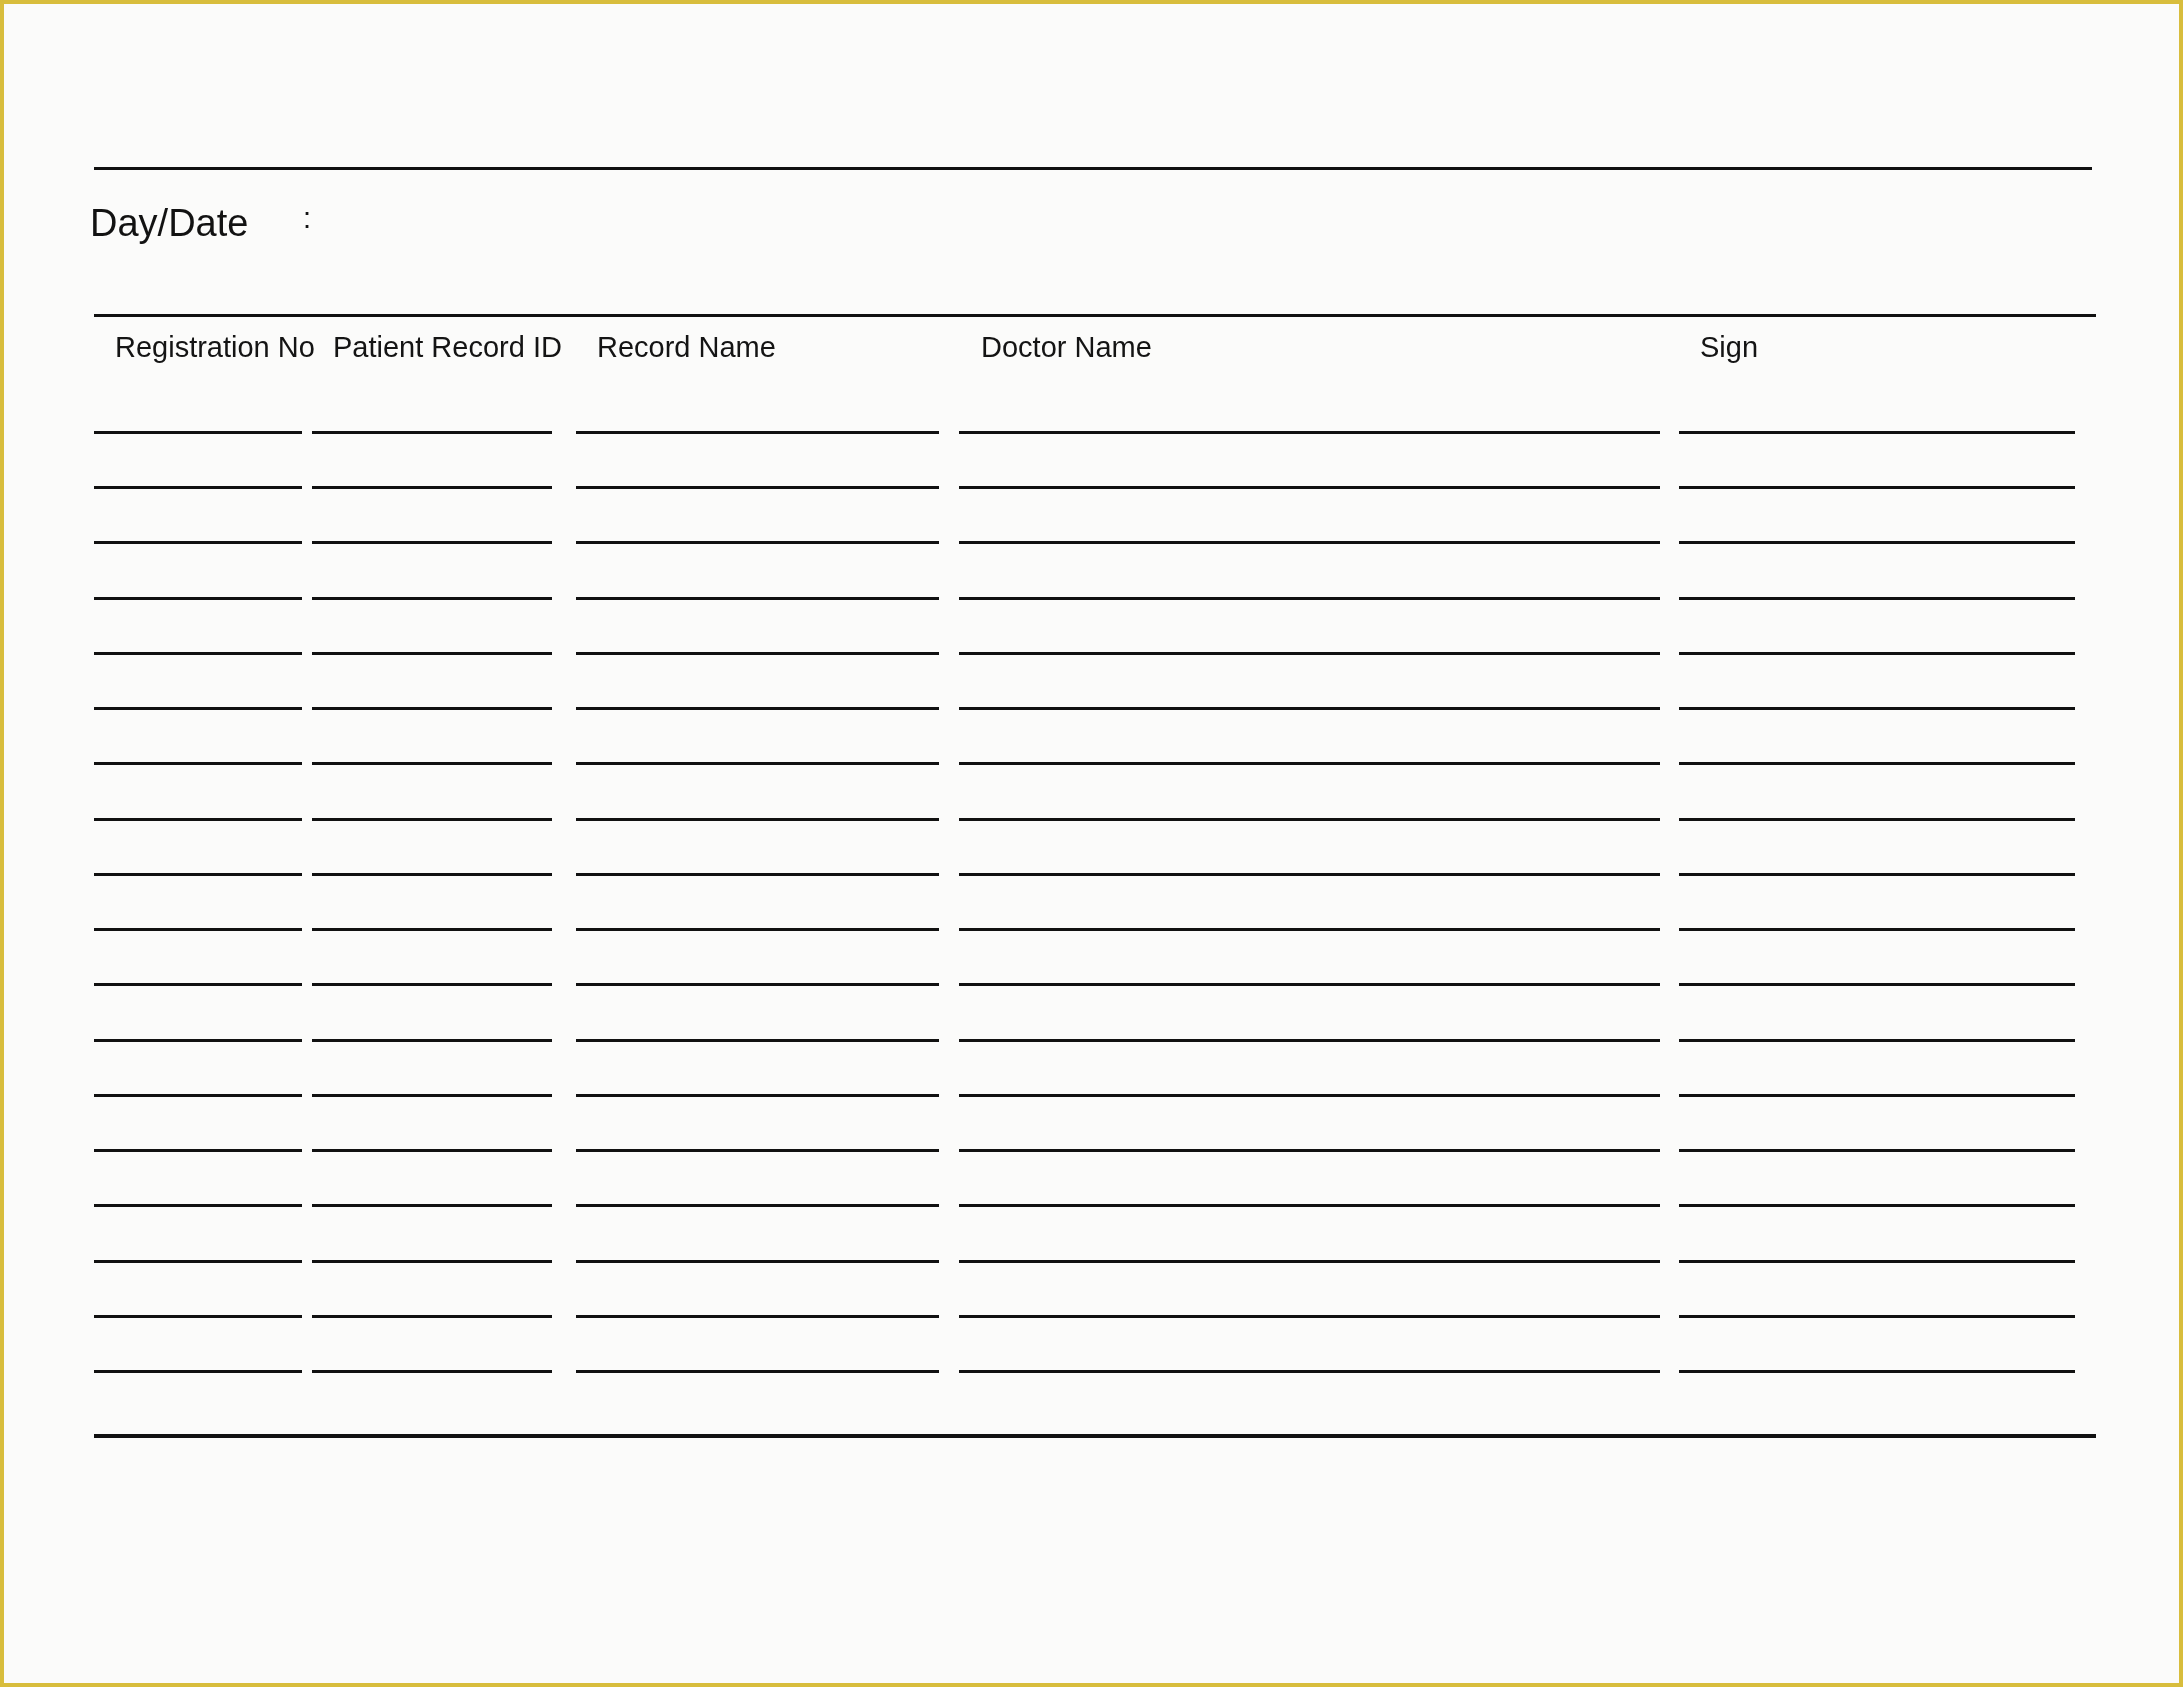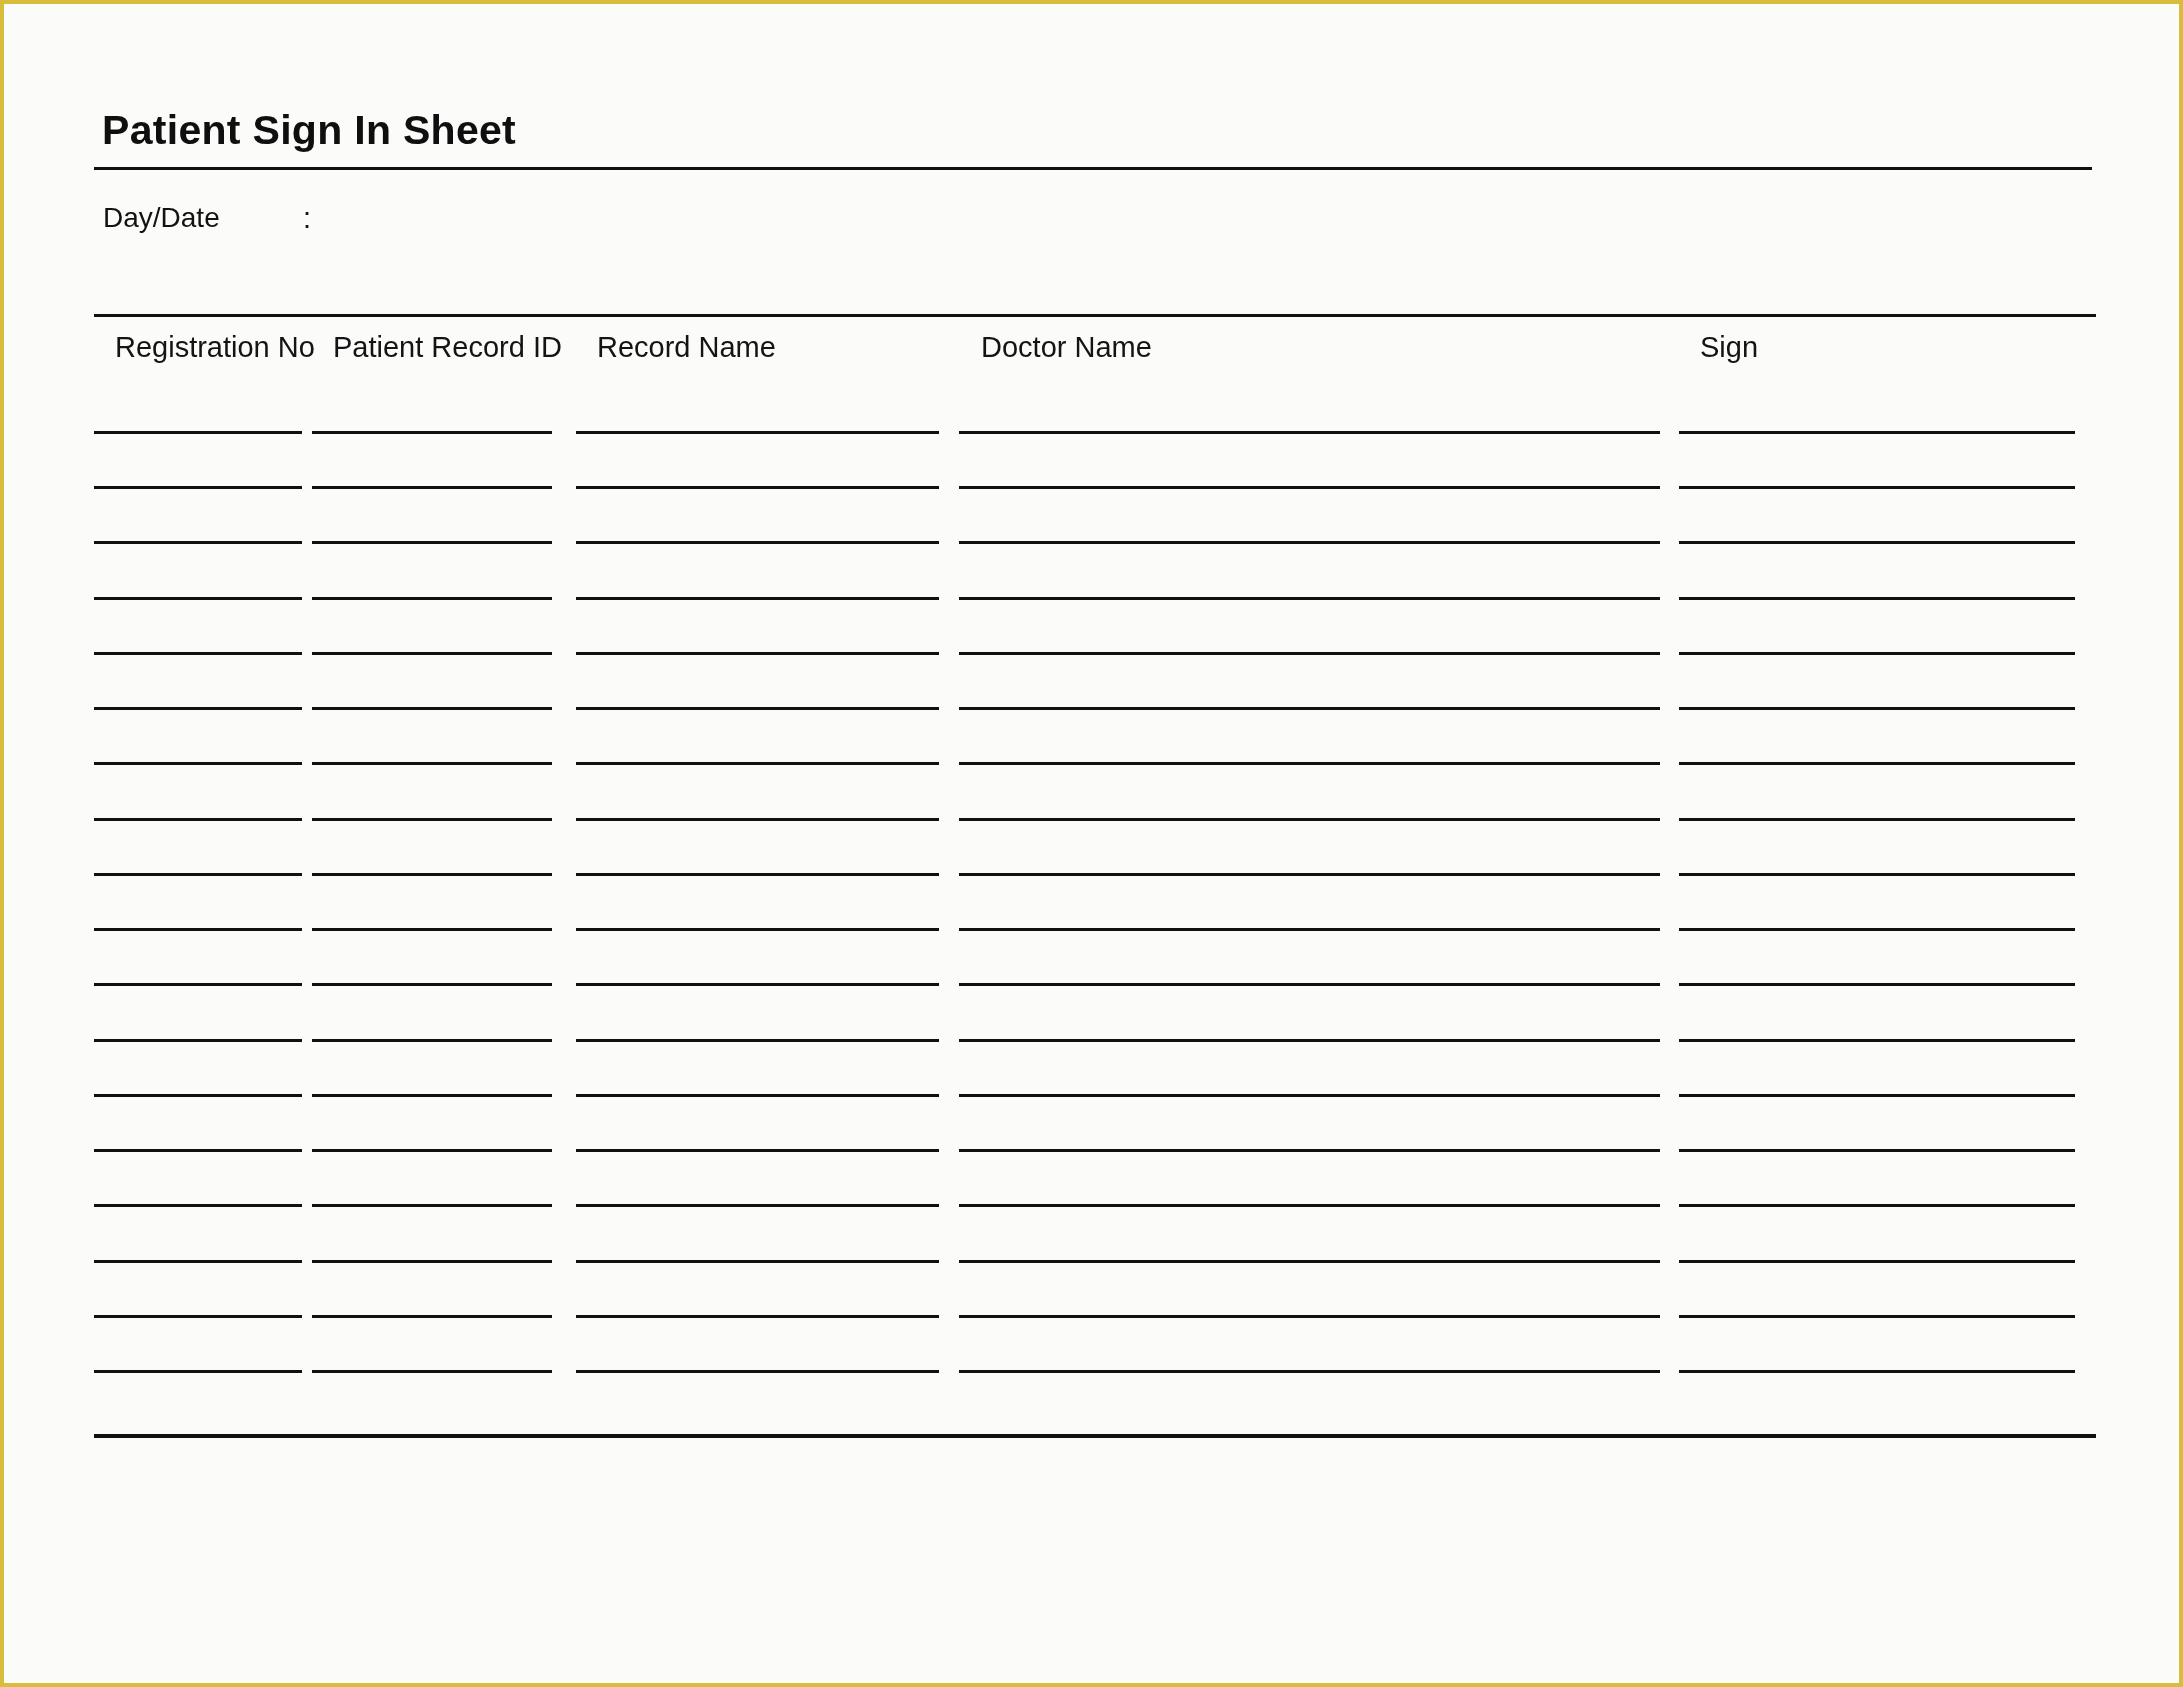--- a/index.html
+++ b/index.html
@@ -49,23 +49,23 @@
     left: 90px;
     top: 163px;
     width: 1998px;
     height: 3.3px;
     background: #111111;
   }
 
   
   .daydate-label {
     position: absolute;
-    left: 99px;
+    left: 86px;
     top: 198px;
-    font-size: 28px;
+    font-size: 38px;
     font-weight: 400;
     color: #121212;
     white-space: nowrap;
   }
   .daydate-colon {
     position: absolute;
     left: 299px;
     top: 198px;
     font-size: 29px;
     font-weight: 400;
@@ -114,21 +114,20 @@
     height: 2.6px;
     background: #111111;
   }
 </style>
 </head>
 <body>
 
 <div id="page">
   <div id="sheet">
 
-    <div class="title">Patient Sign In Sheet</div>
     <div class="title-rule"></div>
 
     <div class="daydate-label">Day/Date</div>
     <div class="daydate-colon">:</div>
     <div class="daydate-value"></div>
 
     <div class="table-top-rule"></div>
     <div class="table-bottom-rule"></div>
 
     <div id="table-layer">

